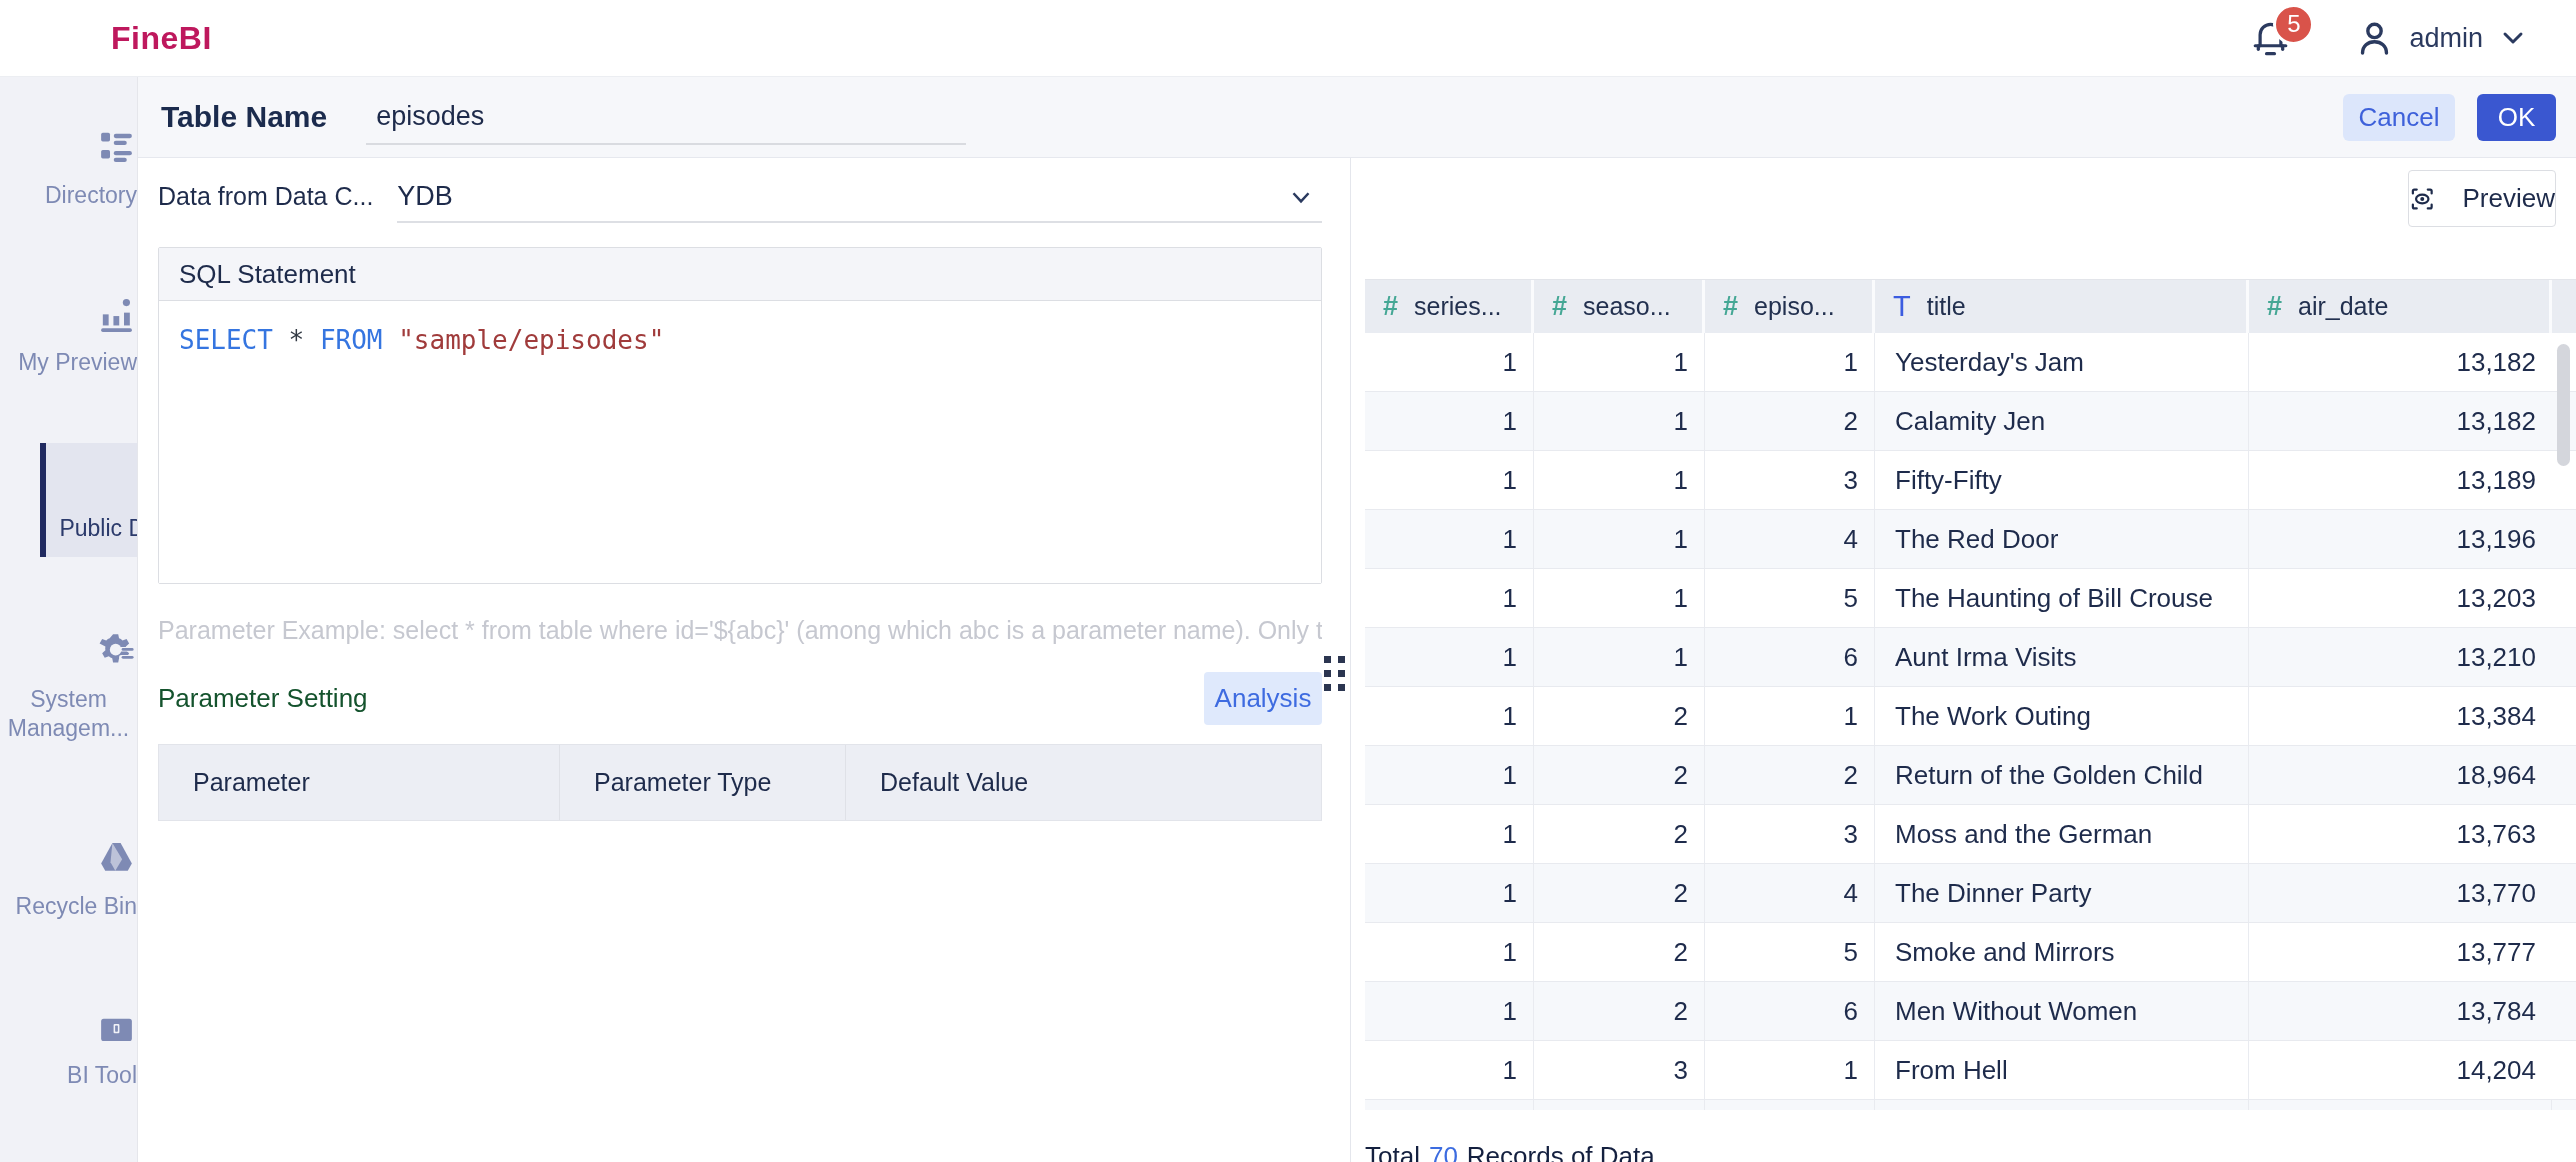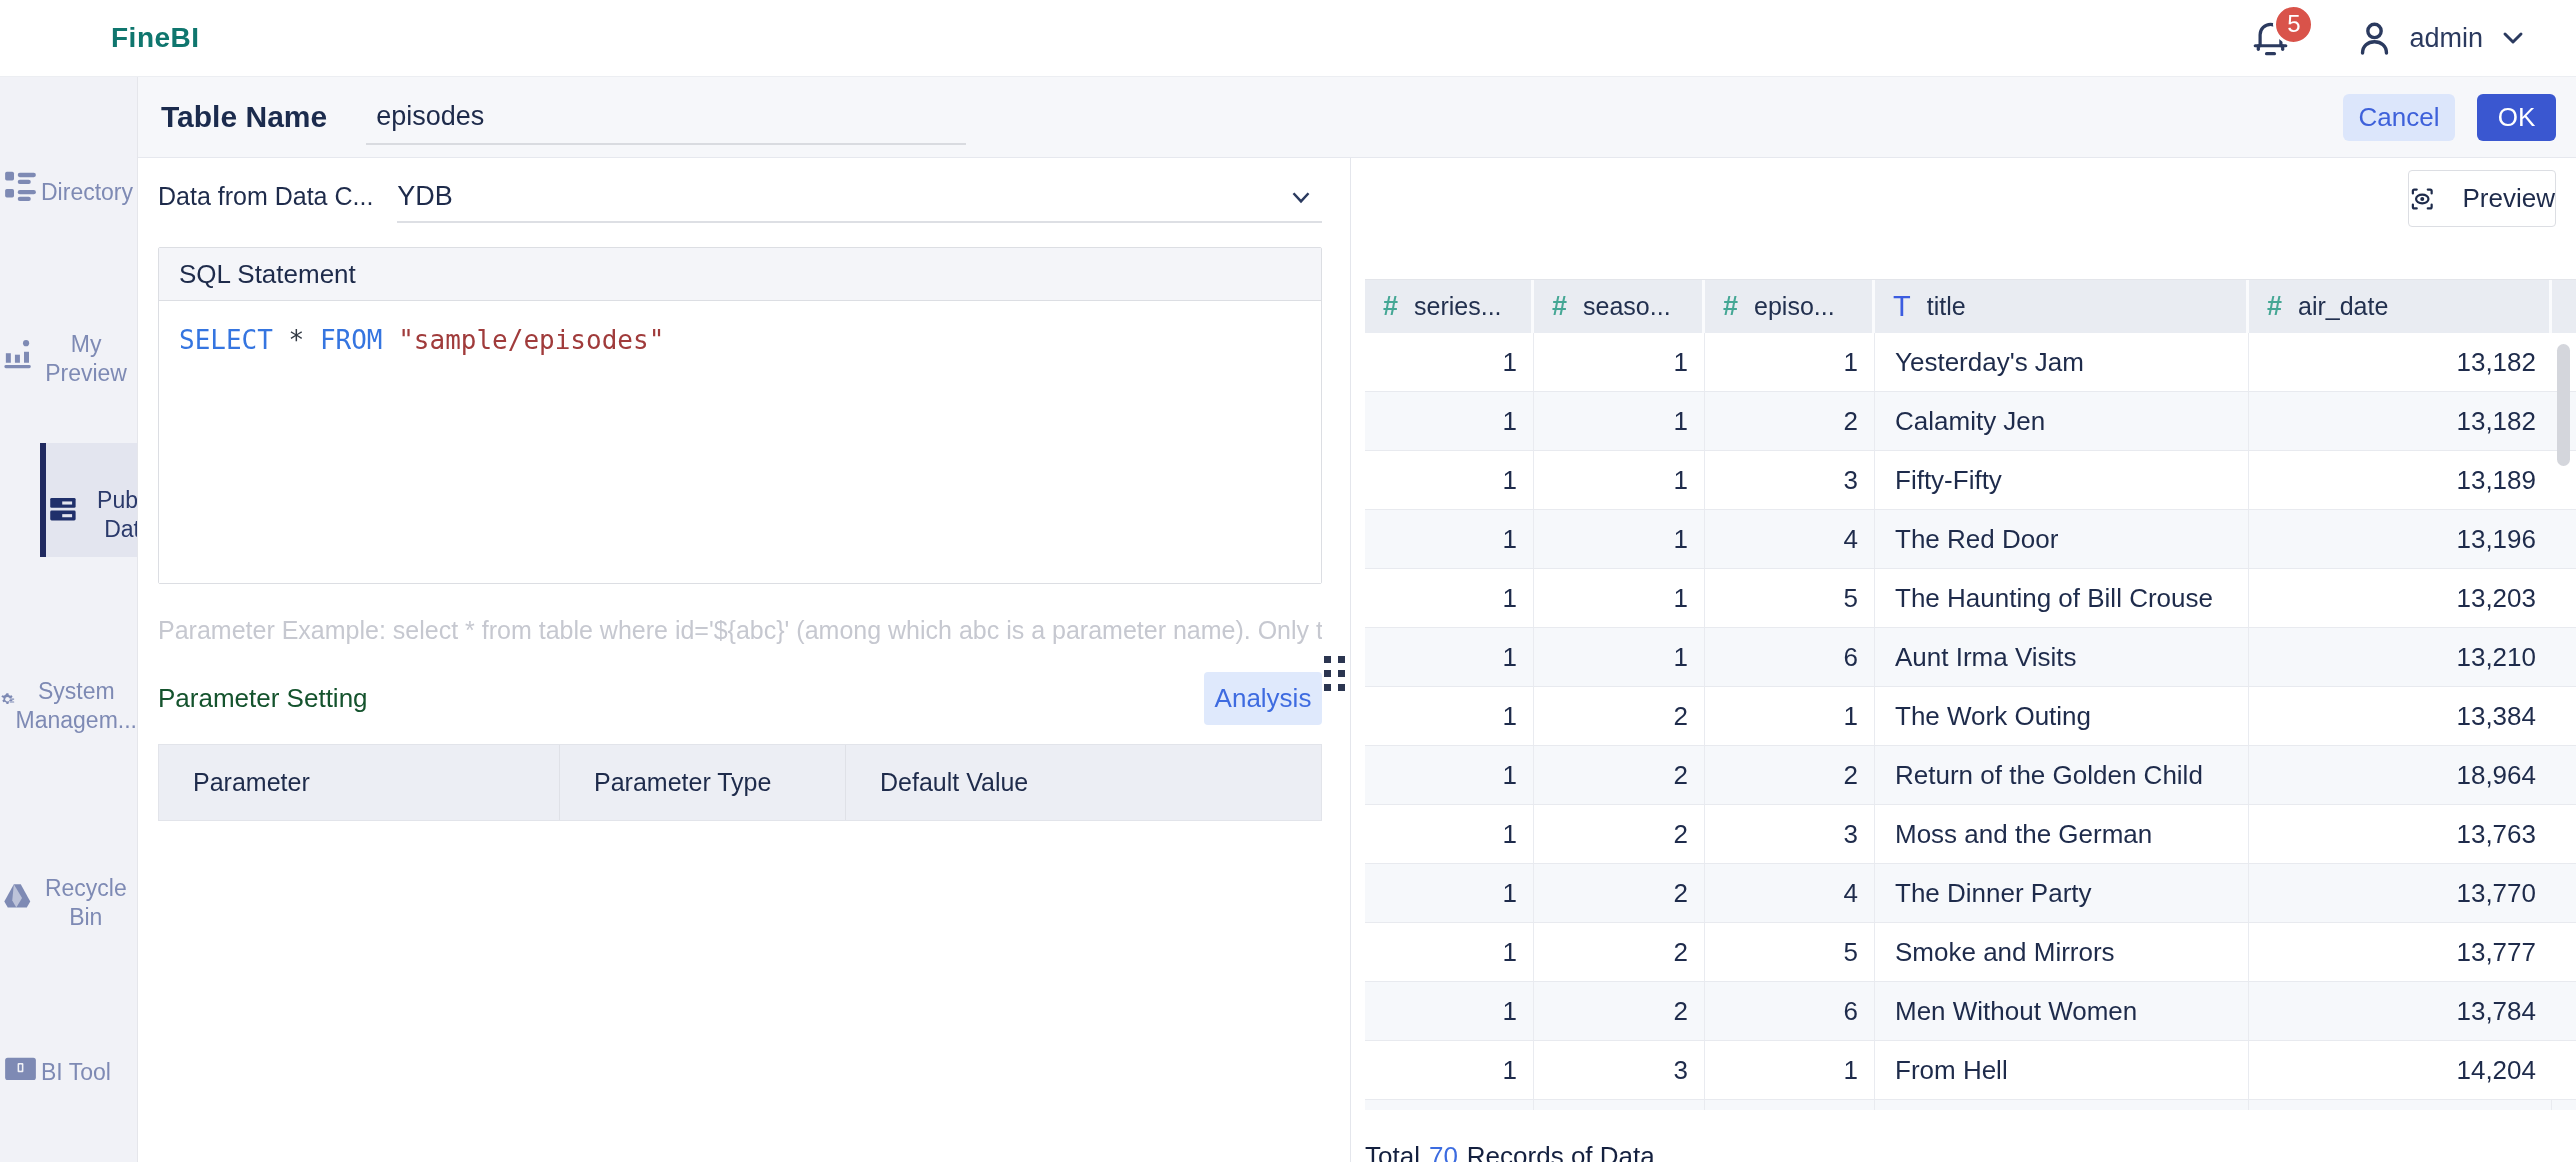--- a/index.html
+++ b/index.html
@@ -8,34 +8,34 @@
     --navy:#1e2b4b; --muted:#7e8ab4; --sql-keyword:#3575e0; --sql-string:#a03b3b;
     --border:#e6e8ee; --panel-bg:#f6f7fa; --sidebar-bg:#f1f2f7; --sidebar-active-bg:#e3e5ef;
   }
   *{box-sizing:border-box;margin:0;padding:0;}
   html,body{width:2576px;height:1163px;}
   body{font-family:"Liberation Sans","DejaVu Sans",sans-serif;color:var(--navy);background:#fff;overflow:hidden;}
   .app{width:2576px;height:1163px;display:flex;flex-direction:column;overflow:hidden;background:#fff;}
 
   
   .topbar{height:77px;flex:0 0 77px;display:flex;align-items:center;background:#fff;border-bottom:1px solid #eceef2;}
-  .logo{font-size:28px;font-weight:bold;color:#0f766e;margin-left:111px;letter-spacing:0.5px;}
+  .logo{font-size:32px;font-weight:bold;color:#be185d;margin-left:111px;letter-spacing:0.5px;}
   .topbar-right{margin-left:auto;display:flex;align-items:center;gap:26px;padding-right:47px;}
   .bell-wrap{position:relative;width:45px;height:49px;cursor:pointer;}
   .badge{position:absolute;top:-10px;left:24px;min-width:41px;height:41px;border-radius:50%;background:var(--badge);color:#fff;font-size:24px;display:flex;align-items:center;justify-content:center;border:3px solid #fff;}
   .user-wrap{display:flex;align-items:center;gap:14px;cursor:pointer;margin-left:34px;}
   .admin-label{font-size:27px;color:#2b3a5f;}
   svg.line-ic{stroke:#2b3a5f;fill:none;stroke-width:1.8;stroke-linecap:round;stroke-linejoin:round;}
 
   
   .body{flex:1;display:flex;min-height:0;}
 
   
   .sidebar{width:138px;flex:0 0 138px;background:var(--sidebar-bg);border-right:1px solid #e5e6eb;display:flex;flex-direction:column;overflow:hidden;}
-  .side-item{display:flex;flex-direction:row;align-items:center;justify-content:flex-start;cursor:pointer;color:var(--muted);width:100%;}
+  .side-item{display:flex;flex-direction:column;align-items:flex-end;justify-content:flex-start;cursor:pointer;color:var(--muted);width:100%;}
   .side-item .lbl{font-size:23px;text-align:center;line-height:1.25;margin-top:14px;}
   .side-item svg{width:41px;height:41px;fill:#7e8ab4;stroke:#7e8ab4;}
   .side-item.active{background:var(--sidebar-active-bg);border-left:6px solid #202a60;padding-left:0;color:#2b3a6b;margin-left:40px;}
   .side-item.active svg{fill:#20306b;stroke:#20306b;}
   .side-item.active .lbl{color:#2b3a6b;}
   .mt1{margin-top:49px;height:118px;} .mt2{margin-top:49px;height:118px;}
   .mt3{margin-top:32px;height:114px;padding-top:16px;}
   .mt4{margin-top:73px;height:138px;} .mt5{margin-top:51px;height:118px;} .mt6{margin-top:69px;height:118px;}
 
   

